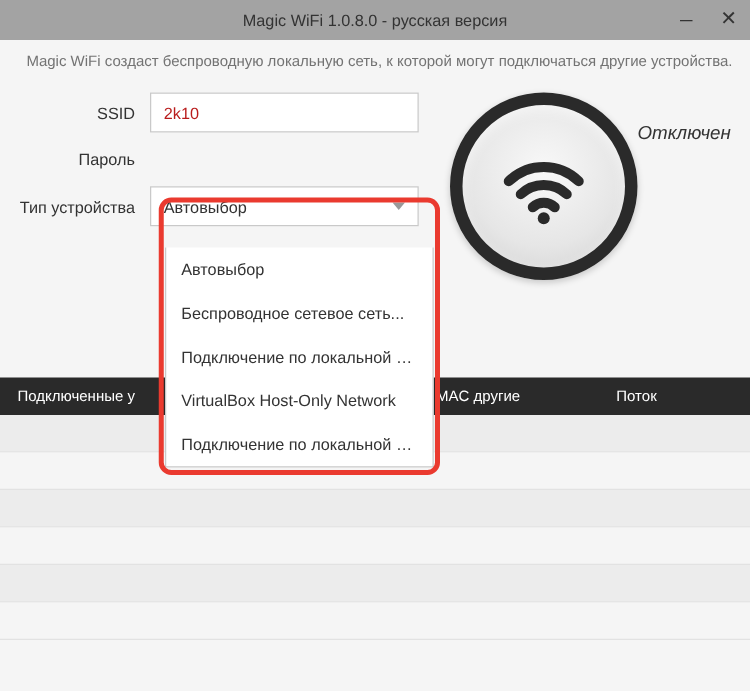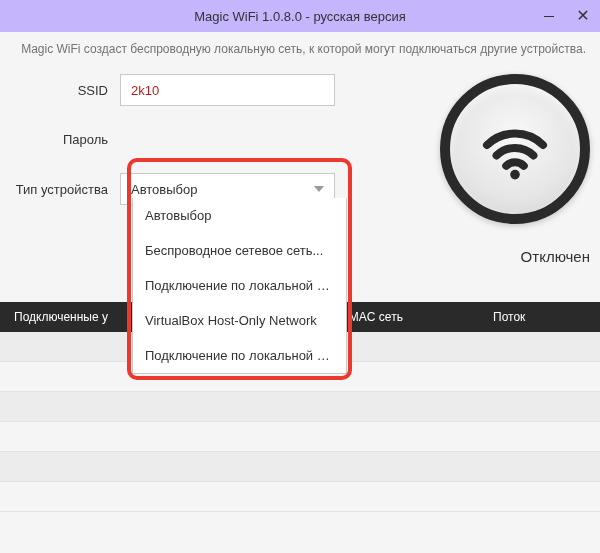--- a/index.html
+++ b/index.html
@@ -1,40 +1,40 @@
 <!DOCTYPE html>
 <html><head>
 <meta charset="utf-8">
 <style>
   * { box-sizing: border-box; margin: 0; padding: 0; font-family: "Segoe UI", Tahoma, sans-serif; }
   body { width: 600px; height: 553px; background: #f5f5f5; color: #333; overflow: hidden; }
 
-  .titlebar { height: 32px; display: flex; align-items: center; justify-content: center; position: relative; background: #c4b5fd; }
+  .titlebar { height: 32px; display: flex; align-items: center; justify-content: center; position: relative; background: #a3a3a3; }
   .titlebar-title { font-size: 13px; color: #333; }
   .titlebar-controls { position: absolute; right: 0; top: 0; height: 32px; display: flex; align-items: center; }
   .titlebar-btn { width: 34px; height: 32px; display: flex; align-items: center; justify-content: center; font-size: 14px; color: #333; cursor: pointer; }
   .minimize-glyph { display: inline-block; width: 10px; border-bottom: 1px solid #333; }
   .close-glyph { font-size: 16px; line-height: 1; }
 
   .description { text-align: right; font-size: 12px; color: #737373; padding: 10px 14px 18px; }
 
   .main-area { display: flex; padding: 0 10px; height: 228px; }
   .form-side { flex: 1; position: relative; }
-  .form-row { display: flex; align-items: center; margin-bottom: 26px; }
+  .form-row { display: flex; align-items: center; margin-bottom: 14px; }
   .form-label { width: 110px; text-align: right; padding-right: 12px; font-size: 13px; color: #333; }
   .text-input { height: 32px; width: 215px; padding: 0 10px; font-size: 13px; border: 1px solid #c9c9c9; background: #fff; color: #b91c1c; }
   .select-box { height: 32px; width: 215px; border: 1px solid #c9c9c9; background: #fff; display: flex; align-items: center; justify-content: space-between; padding: 0 10px; font-size: 13px; color: #333; cursor: pointer; }
   .chevron { width: 0; height: 0; border-left: 5px solid transparent; border-right: 5px solid transparent; border-top: 6px solid #999; }
 
   .dropdown { position: absolute; left: 122px; top: 124px; width: 215px; background: #fff; border: 1px solid #c9c9c9; border-top: none; z-index: 5; }
   .dropdown-item { padding: 10px 12px; font-size: 13px; color: #333; white-space: nowrap; overflow: hidden; text-overflow: ellipsis; cursor: pointer; }
 
   .highlight-box { position: absolute; left: 117px; top: 84px; width: 225px; height: 222px; border: 4px solid #ea3a2f; border-radius: 10px; pointer-events: none; z-index: 10; }
 
-  .icon-side { width: 230px; display: flex; flex-direction: column; align-items: flex-end; justify-content: flex-start; padding-top: 0; }
+  .icon-side { width: 230px; display: flex; flex-direction: row; align-items: flex-start; justify-content: flex-start; padding-top: 0; font-style: italic; }
   .wifi-circle { width: 150px; height: 150px; border-radius: 50%; background: radial-gradient(circle at 50% 40%, #f8f8f8 0%, #e6e6e6 60%, #cfcfcf 100%); border: 10px solid #2a2a2a; display: flex; align-items: center; justify-content: center; box-shadow: inset 0 4px 10px rgba(255,255,255,0.6), 0 2px 6px rgba(0,0,0,0.2); }
   .wifi-svg { width: 80px; height: 80px; }
   .status-text { margin-top: 24px; font-size: 15px; color: #333; }
 
   .table-header { display: flex; background: #2a2a2a; color: #fff; font-size: 12px; height: 30px; align-items: center; }
   .th { padding: 0 14px; }
   .th1 { flex: 1.4; }
   .th2 { flex: 1; }
   .th3 { flex: 1; }
   .th4 { flex: 0.8; }
@@ -101,21 +101,21 @@
         <circle cx="50" cy="82" r="6" fill="#2a2a2a"></circle>
       </svg>
     </div>
     <div class="status-text">Отключен</div>
   </div>
 </div>
 
 <div class="table-header">
   <div class="th th1">Подключенные у</div>
   <div class="th th2">IP адрес</div>
-  <div class="th th3">MAC сеть</div>
+  <div class="th th3">MAC другие</div>
   <div class="th th4">Поток</div>
 </div>
 
 <div class="rows">
   <div class="row"></div>
   <div class="row"></div>
   <div class="row"></div>
   <div class="row"></div>
   <div class="row"></div>
   <div class="row"></div>

